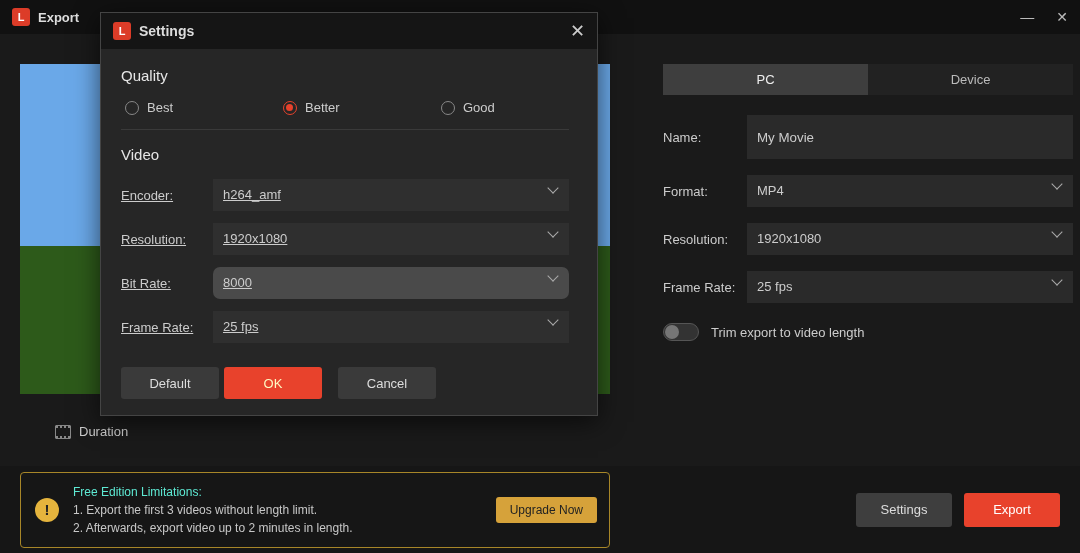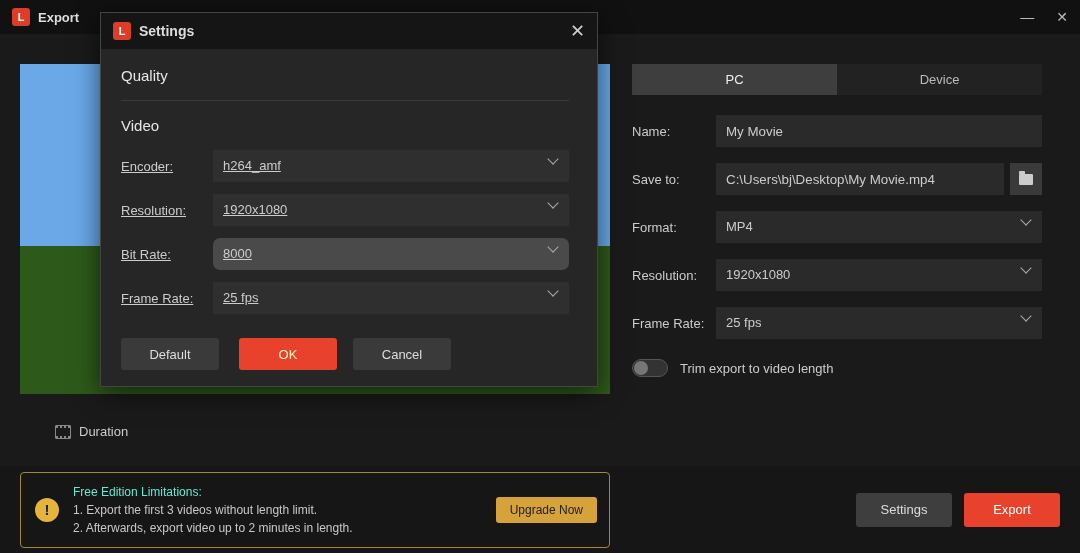--- a/index.html
+++ b/index.html
@@ -16,28 +16,28 @@
 
   .main-area { position: relative; height: 430px; }
   .preview { position:absolute; left:20px; top:30px; width:590px; height:330px;
              background: linear-gradient(#6aa8e8 0% 55%, #2d5a1a 55% 100%); }
   .preview-bottom { position:absolute; left:20px; top:390px; display:flex; align-items:center; gap:8px; color:#ccc; font-size:13px;padding-left:35px;}
   .film-icon { width:16px; height:14px; border:1px solid #888; border-radius:1px; position:relative; }
   .film-icon:before, .film-icon:after { content:""; position:absolute; left:0; right:0; height:2px; background:
     repeating-linear-gradient(90deg,#888 0 2px, transparent 2px 4px); }
   .film-icon:before{top:0;} .film-icon:after{bottom:0;}
 
-  .right-panel { position:absolute; right:38px; top:30px; width:410px; }
+  .right-panel { position:absolute; right:7px; top:30px; width:410px; }
   .tab-bar { display:flex; margin-bottom:20px; }
   .tab { flex:1; text-align:center; padding:8px 0; background:#222; color:#bbb; cursor:pointer; }
   .tab.active { background:#3e3e3e; color:#eee; }
 
   .form-row { display:flex; align-items:center; margin-bottom:16px; }
   .form-label { width:84px; color:#ccc; }
-  .text-input { flex:1; background:#2a2a2a; border:none; padding:8px 10px; color:#ccc; height:32px; }
+  .text-input { flex:1; background:#2a2a2a; border:none; padding:8px 10px; color:#ccc; height:44px; }
   .save-row .text-input { flex:1; }
   .folder-btn { width:32px; height:32px; margin-left:6px; background:#3a3a3a; display:flex; align-items:center; justify-content:center; cursor:pointer; }
   .folder-icon { width:14px; height:11px; background:#ccc; border-radius:1px; position:relative; }
   .folder-icon:before{content:"";position:absolute;top:-3px;left:0;width:6px;height:3px;background:#ccc;border-radius:1px 1px 0 0;}
 
   .select-wrap { flex:1; position:relative; }
   .select { width:100%; background:#2a2a2a; border:none; padding:8px 10px; color:#ccc; height:32px; display:flex; align-items:flex-start; justify-content:space-between; cursor:pointer; }
   .chevron-down { width:10px; height:10px; display:inline-block; }
   .chevron-down:after { content:""; display:block; width:7px; height:7px; border-right:1.5px solid #aaa; border-bottom:1.5px solid #aaa; transform:rotate(45deg); margin-top:-3px;}
 
@@ -72,21 +72,21 @@
   .radio.checked { border-color:#e8422c; }
   .radio.checked:after { content:""; position:absolute; left:2px; top:2px; width:7px; height:7px; background:#e8422c; border-radius:50%; }
 
   .divider { height:1px; background:#3a3a3a; margin:4px 0 16px 0; }
 
   .modal .form-row { margin-bottom:12px;text-decoration:underline; }
   .modal .form-label { width:92px; }
   .modal .select { background:#2f2f2f; }
   .modal .select.hover { background:#4a4a4a;border-radius:7px; }
 
-  .modal-buttons { display:flex; gap:20px; margin-top:24px; justify-content:flex-start; }
+  .modal-buttons { display:flex; gap:5px; margin-top:24px; justify-content:flex-start; }
   .modal-btn { width:98px; height:32px; display:flex; align-items:center; justify-content:center; border-radius:3px; cursor:pointer; font-size:13px;}
   .modal-btn.default{ background:#3a3a3a; color:#ddd; }
   .modal-btn.ok{ background:#e8422c; color:#fef9c3; margin-left:auto;}
   .modal-btn.cancel{ background:#3a3a3a; color:#ddd; }
   .close-x { cursor:pointer; font-size:18px; color:#ccc; line-height:1;}
   .right-btn-row { display:flex; align-items:center; gap:16px;}
 </style>
 </head>
 <body>
 
@@ -115,27 +115,20 @@
       <div class="tab-bar">
         <div class="tab active">PC</div>
         <div class="tab">Device</div>
       </div>
 
       <div class="form-row">
         <span class="form-label">Name:</span>
         <input class="text-input" value="My Movie" style="">
       </div>
 
-      <div class="form-row save-row">
-        <span class="form-label">Save to:</span>
-        <input class="text-input" value="C:\Users\bj\Desktop\My Movie.mp4" style="">
-        <div class="folder-btn">
-          <span class="folder-icon"></span>
-        </div>
-      </div>
 
       <div class="form-row">
         <span class="form-label">Format:</span>
         <div class="select-wrap">
           <div class="select">
             <span>MP4</span>
             <span class="chevron-down"></span>
           </div>
         </div>
       </div>
@@ -186,20 +179,34 @@
   <div class="modal">
     <div class="modal-title">
       <div class="modal-title-left">
         <div class="app-icon">L</div>
         <span>Settings</span>
       </div>
       <span class="close-x">✕</span>
     </div>
     <div class="modal-body">
       <div class="section-heading">Quality</div>
+      <div class="radio-row">
+        <div class="radio-opt">
+          <span class="radio"></span>
+          <span>Best</span>
+        </div>
+        <div class="radio-opt">
+          <span class="radio checked"></span>
+          <span>Better</span>
+        </div>
+        <div class="radio-opt">
+          <span class="radio"></span>
+          <span>Good</span>
+        </div>
+      </div>
       <div class="divider"></div>
 
       <div class="section-heading">Video</div>
 
       <div class="form-row">
         <span class="form-label">Encoder:</span>
         <div class="select-wrap">
           <div class="select">
             <span>h264_amf</span>
             <span class="chevron-down"></span>

